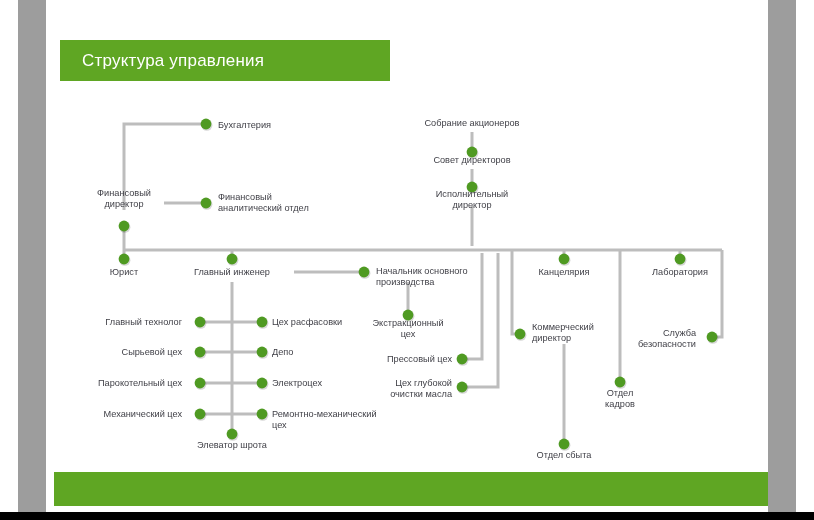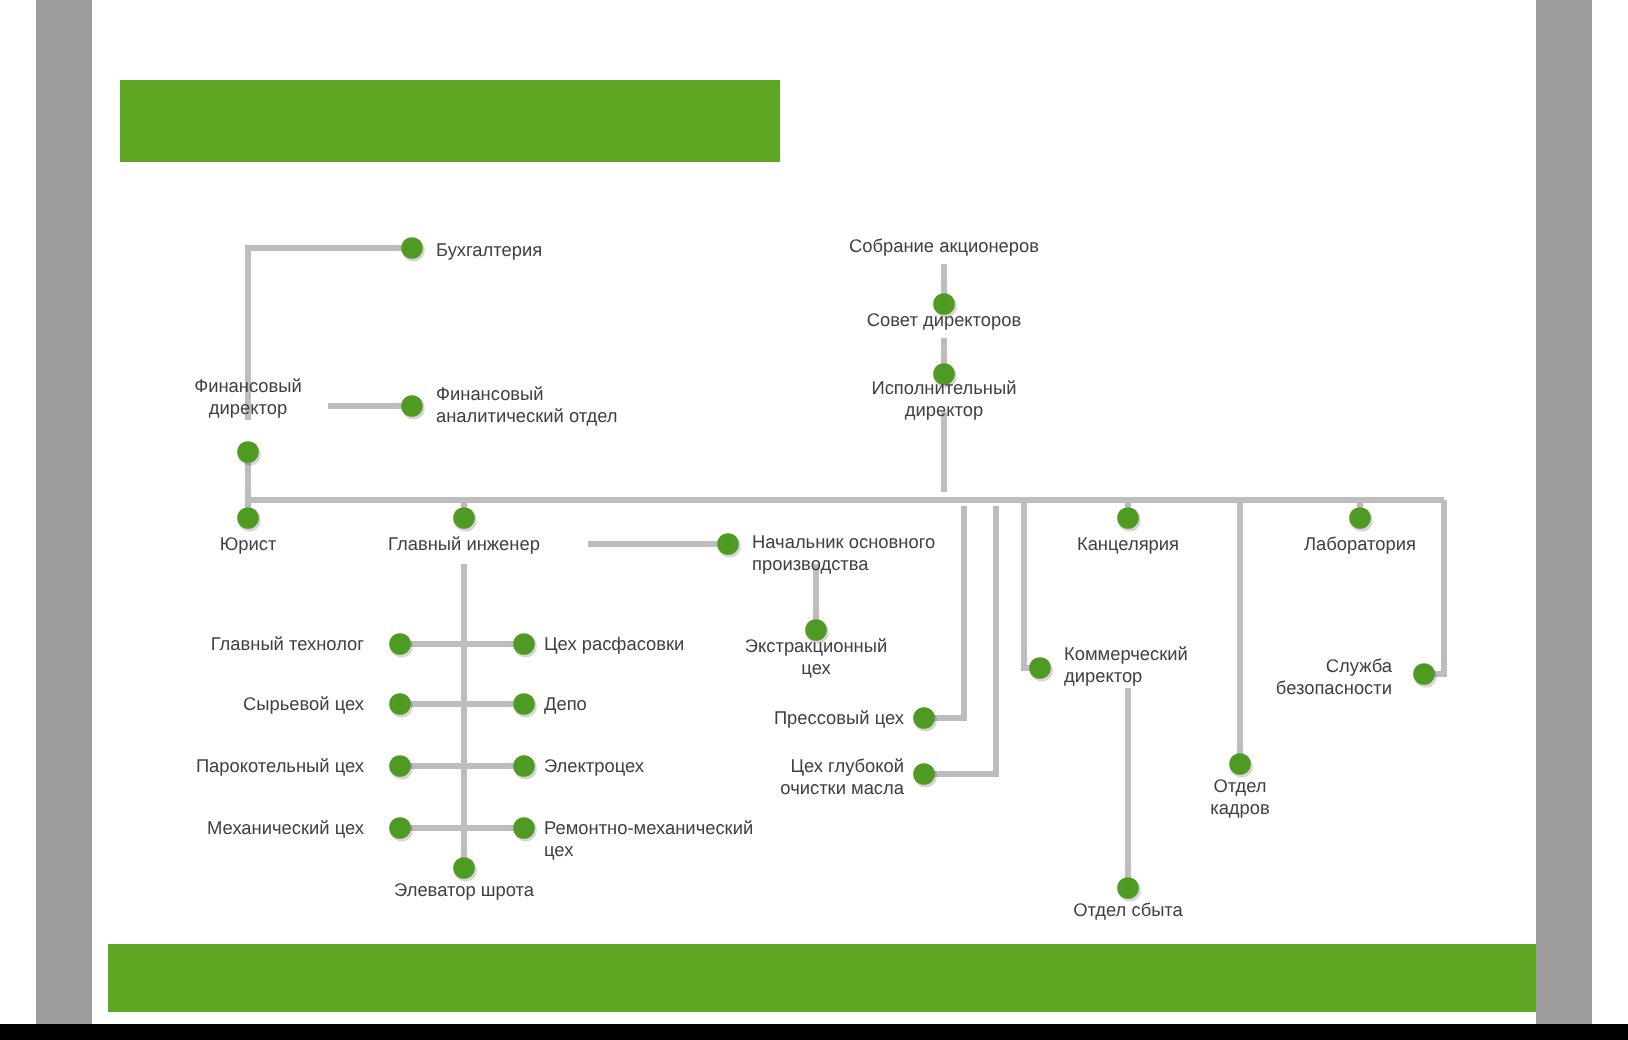--- a/index.html
+++ b/index.html
@@ -69,25 +69,24 @@
     left: 14px;
     top: 30px;
     width: 330px;
     height: 41px;
     background: #5fa623;
   }
   #title-text {
     position: absolute;
     left: 36px;
     top: 41px;
-    font-size: 10px;
+    font-size: 17px;
     color: #ffffff;
     letter-spacing: .2px;
     white-space: nowrap;
-    margin-top: 29px;
   }
 
   #footer-bar {
     position: absolute;
     left: 8px;
     top: 462px;
     width: 714px;
     height: 34px;
     background: #5fa623;
   }

